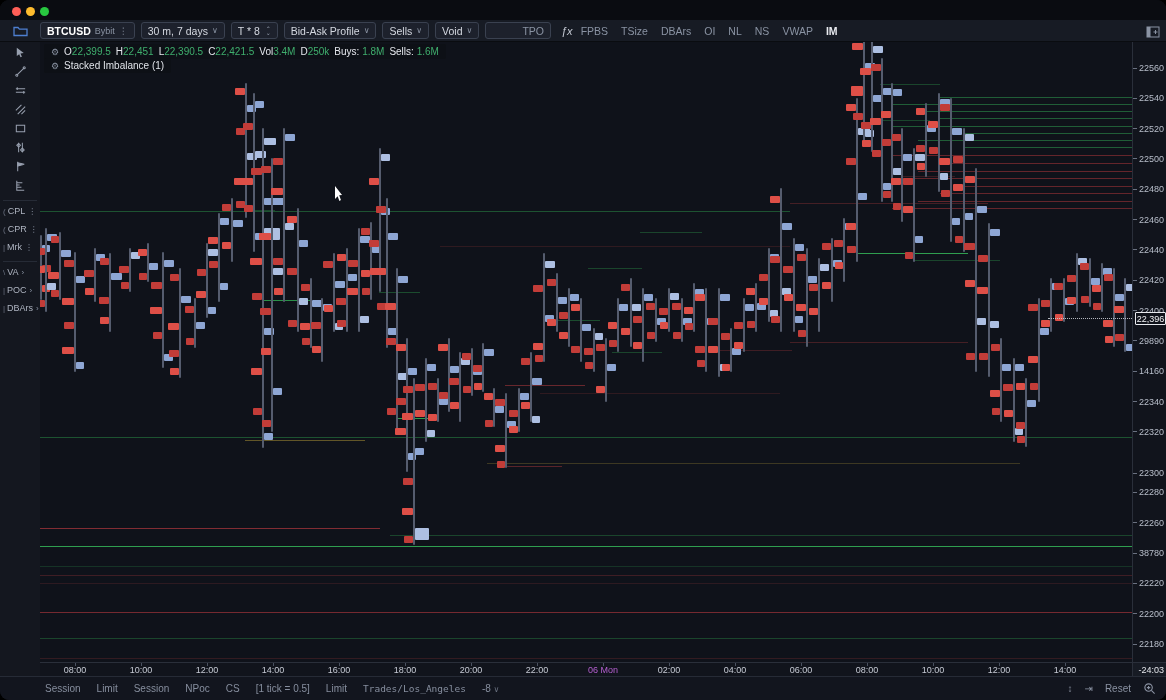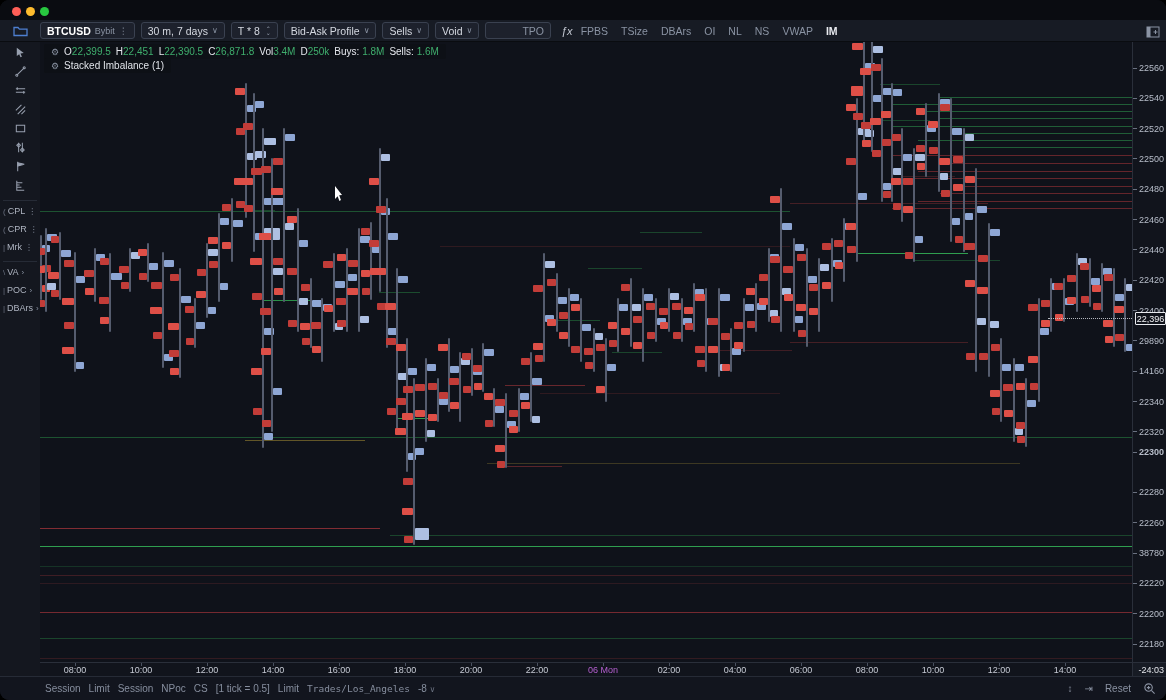--- a/index.html
+++ b/index.html
@@ -75,21 +75,21 @@
   .ta-label { position:absolute; top:2px; transform:translateX(-50%); color:#c6cad4; font-size:9px; }
   .ta-label.hl { color:#b55fd0; }
   .ta-tick { position:absolute; top:0; width:1px; height:3px; background:#4a5160; }
   .countdown { position:absolute; left:1132px; top:662px; width:34px; height:14px; background:#171b24;
                color:#e3e5ea; font-size:9px; display:flex; align-items:center; justify-content:flex-end;
                padding-right:2px; border-top:1px solid #2a2f3a; border-left:1px solid #2a2f3a; }
 
   
   .statusbar { position:absolute; left:0; top:676px; width:100%; height:24px; background:#12151e;
                border-top:1px solid #262b36; display:flex; align-items:center; font-size:10px; color:#868e9e; }
-  .sb-left { display:flex; align-items:flex-start; gap:8px; padding-left:45px; }
+  .sb-left { display:flex; align-items:flex-start; gap:16px; padding-left:45px; }
   .sb-tz { font-family:"DejaVu Sans Mono", monospace; font-size:9.5px; }
   .sb-right { margin-left:auto; display:flex; align-items:center; gap:12px; padding-right:10px; color:#8a92a2; }
   .sb-right svg { stroke:#8a92a2; fill:none; stroke-width:1.2; }
   .chev-dn { font-size:8px; color:#6a7180; }
 </style>
 </head>
 <body>
 
 <div class="window">
 
@@ -231,21 +231,21 @@
         </div>
       </div>
   </div>
 
   <div class="chart" id="chart">
     <div class="ohlc">
       <span class="gear">⚙</span>
       <span><b>O</b><span class="grn">22,399.5</span></span>
       <span><b>H</b><span class="grn">22,451</span></span>
       <span><b>L</b><span class="grn">22,390.5</span></span>
-      <span><b>C</b><span class="grn">26,871.8</span></span>
+      <span><b>C</b><span class="grn">22,421.5</span></span>
       <span><b>Vol</b><span class="grn">3.4M</span></span>
       <span><b>D</b><span class="grn">250k</span></span>
       <span><b>Buys:</b> <span class="grn">1.8M</span></span>
       <span><b>Sells:</b> <span class="grn">1.6M</span></span>
     </div>
     <div class="pill">
       <span class="gear">⚙</span>
       <span>Stacked Imbalance (1)</span>
     </div>
     <div id="plot">
@@ -805,21 +805,21 @@
         <span>14160</span>
       </div>
       <div class="pa-label" style="top: 354.52px;">
         <span class="tick"></span>
         <span>22340</span>
       </div>
       <div class="pa-label" style="top: 384.84px;">
         <span class="tick"></span>
         <span>22320</span>
       </div>
-      <div class="pa-label" style="top: 405px; font-weight: bold;">
+      <div class="pa-label" style="top: 426px;">
         <span class="tick"></span>
         <span>22300</span>
       </div>
       <div class="pa-label" style="top: 445.48px;">
         <span class="tick"></span>
         <span>22280</span>
       </div>
       <div class="pa-label" style="top: 475.8px;">
         <span class="tick"></span>
         <span>22260</span>

